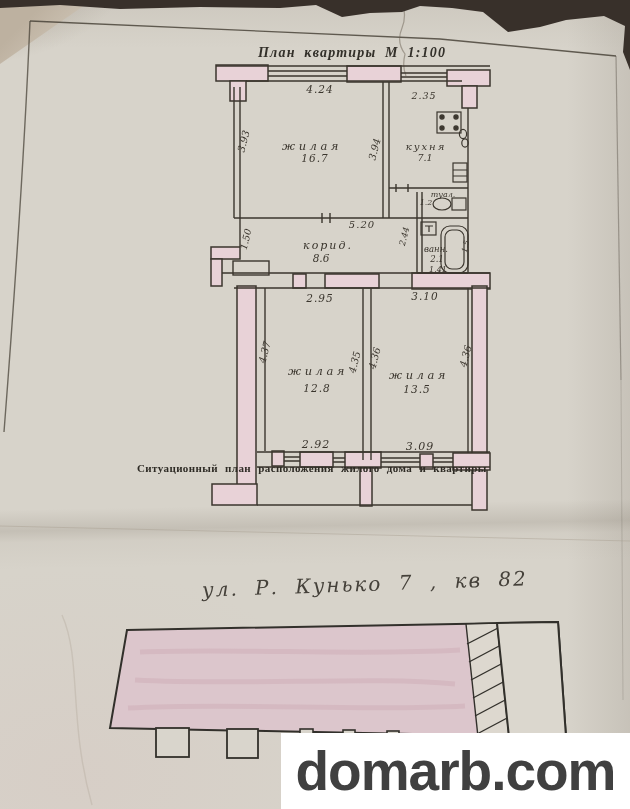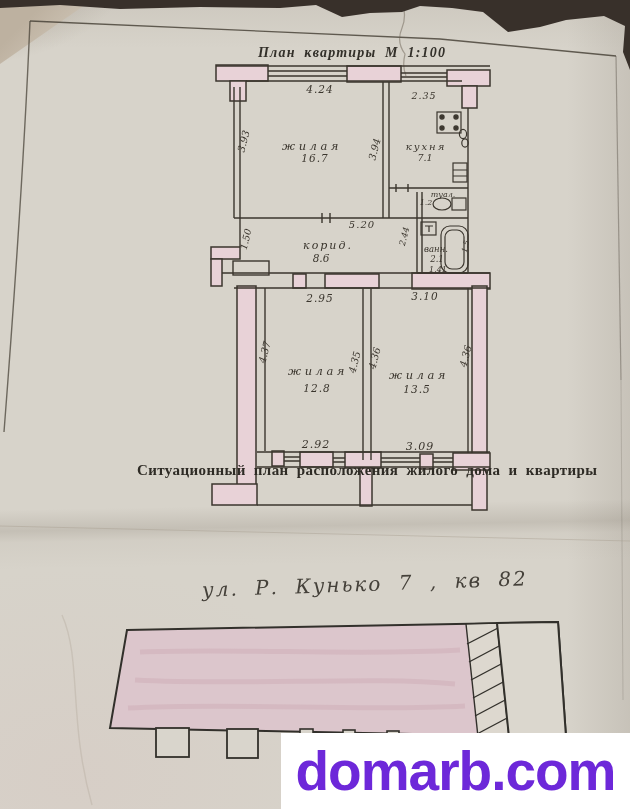--- a/index.html
+++ b/index.html
@@ -26,21 +26,21 @@
   }
   .svg-layer{position:absolute;left:0;top:0;}
   
   #plan-title{
     position:absolute;left:258px;top:45px;white-space:nowrap;
     font-weight:bold;font-size:14px;letter-spacing:1.2px;word-spacing:4px;
     color:#33302a;z-index:6;font-style:italic;
   }
   #situational-caption{
     position:absolute;left:137px;top:462px;white-space:nowrap;
-    font-weight:bold;font-size:15px;letter-spacing:.4px;word-spacing:4px;
+    font-weight:bold;font-size:11px;letter-spacing:.4px;word-spacing:4px;
     color:#2e2b25;z-index:6;
   }
   #address-note{
     position:absolute;left:202px;top:572px;white-space:nowrap;
     font-family:"DejaVu Serif", serif;font-style:italic;
     font-size:20px;letter-spacing:2px;word-spacing:8px;
     color:#45413a;transform:rotate(-2deg);z-index:6;
   }
   #watermark-band{
     position:absolute;left:281px;top:733px;width:349px;height:76px;
@@ -227,20 +227,20 @@
       <rect x="343" y="730" width="12" height="20" fill="#d9d5cc" stroke="#32302b" stroke-width="1.6"></rect>
       <rect x="387" y="731" width="12" height="20" fill="#d9d5cc" stroke="#32302b" stroke-width="1.6"></rect>
     </g>
   </svg>
 
   <div id="plan-title">План квартиры М 1:100</div>
   <div id="situational-caption">Ситуационный план расположения жилого дома и квартиры</div>
   <div id="address-note">ул. Р. Кунько 7 , кв 82</div>
 
   <div id="watermark-band" style="background: rgb(255, 255, 255);">
-    <span id="watermark-text" style="color: #6d28d9;">domarb.com</span>
+    <span id="watermark-text" style="color: #404040;">domarb.com</span>
   </div>
 
   <svg id="top-dark-strip" width="630" height="80">
     <polygon fill="#38302a" points="0,0 630,0 630,70 623,52 625,26 604,16 566,20 540,27 508,32 483,12 452,8 420,6 402,12 370,13 342,17 316,5 280,8 200,7 120,9 60,5 0,8"></polygon>
   </svg>
 
 </div>
 
 </body></html>

